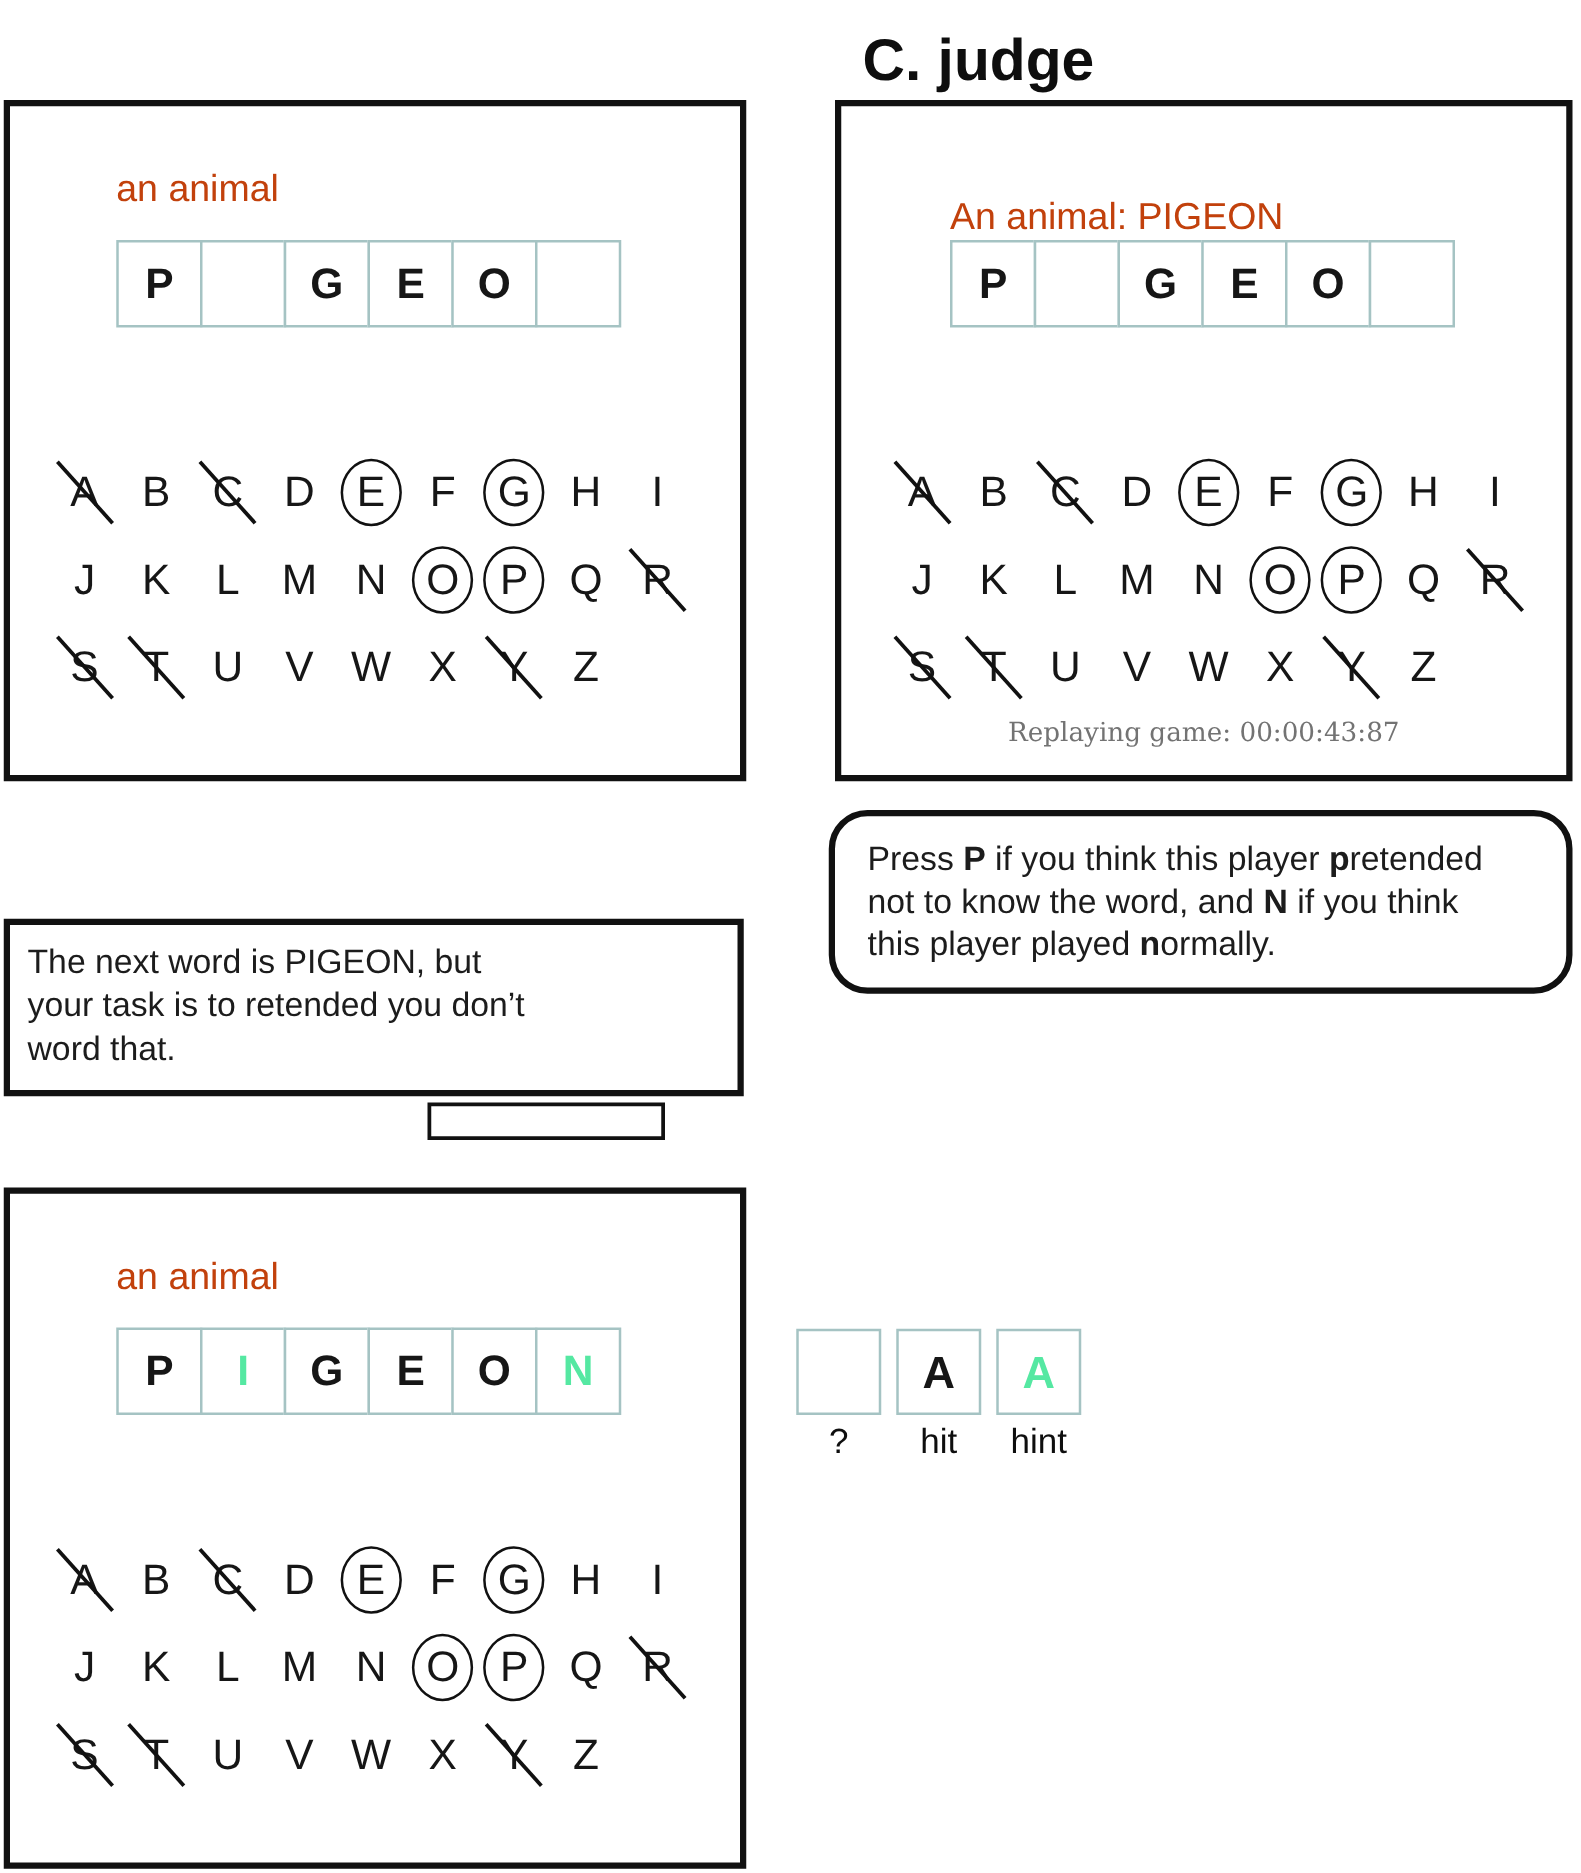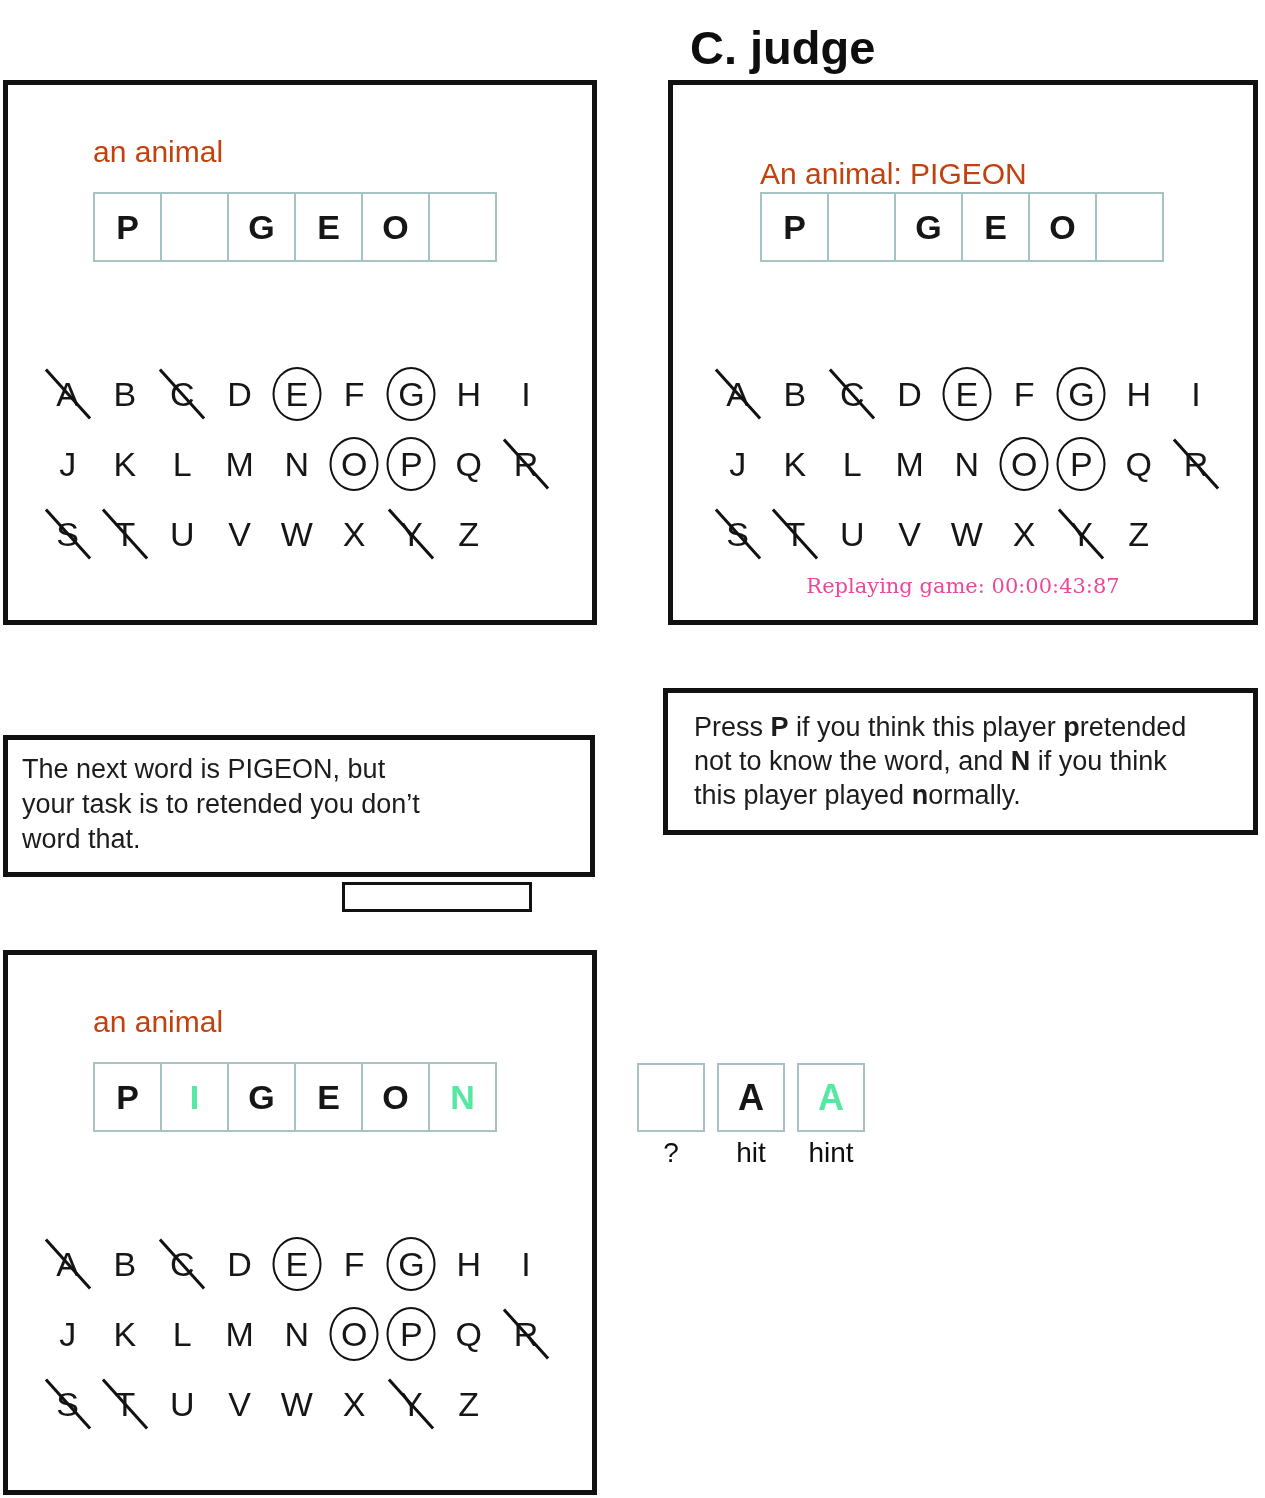--- a/index.html
+++ b/index.html
@@ -33,27 +33,27 @@
   .box-c .alphabet{left:36px;}
   .alpharow{display:flex;height:70px;}
   .alphacell{position:relative;width:57.3px;height:70px;display:flex;align-items:center;
              justify-content:center;font-size:34px;color:#161616;}
   .alphacell.crossed::after{content:"";position:absolute;left:50%;top:50%;width:66px;height:3px;
              background:#111;transform:translate(-50%,-50%) rotate(48deg);}
   .alphacell.circled::before{content:"";position:absolute;left:50%;top:50%;width:45px;height:50px;
              border:2.5px solid #111;border-radius:50%;transform:translate(-50%,-50%);}
 
   .status{position:absolute;left:0;right:0;top:489px;text-align:center;
-          font-family:"DejaVu Serif","Liberation Serif",serif;font-size:21px;color:#ec4899;}
+          font-family:"DejaVu Serif","Liberation Serif",serif;font-size:21px;color:#737373;}
 
   
   .textbox{position:absolute;border:5px solid #111;box-sizing:border-box;background:#fff;
            font-size:27px;line-height:35px;color:#1c1c1c;}
   .pretend-box{left:3px;top:735px;width:592px;height:142px;padding:12px 14px;}
-  .judge-box{left:663px;top:688px;width:595px;height:147px;padding:17px 18px 0 26px;}
+  .judge-box{left:663px;top:648px;width:595px;height:147px;padding:17px 18px 0 26px;border-radius:31px;}
   .judge-box .iline{line-height:34px;}
   .iline b{font-weight:700;}
   .confirm-label{position:absolute;left:14px;top:139px;}
   .confirm-input{position:absolute;left:334px;top:142px;width:184px;height:24px;
                  border:3px solid #111;background:#fff;}
 
   
   .legend{position:absolute;left:637px;top:1063px;display:flex;gap:12px;}
   .legend-item{display:flex;flex-direction:column;align-items:center;width:68px;}
   .legend-tile{box-sizing:border-box;width:68px;height:69px;border:2px solid #a5c3c3;background:#fff;

